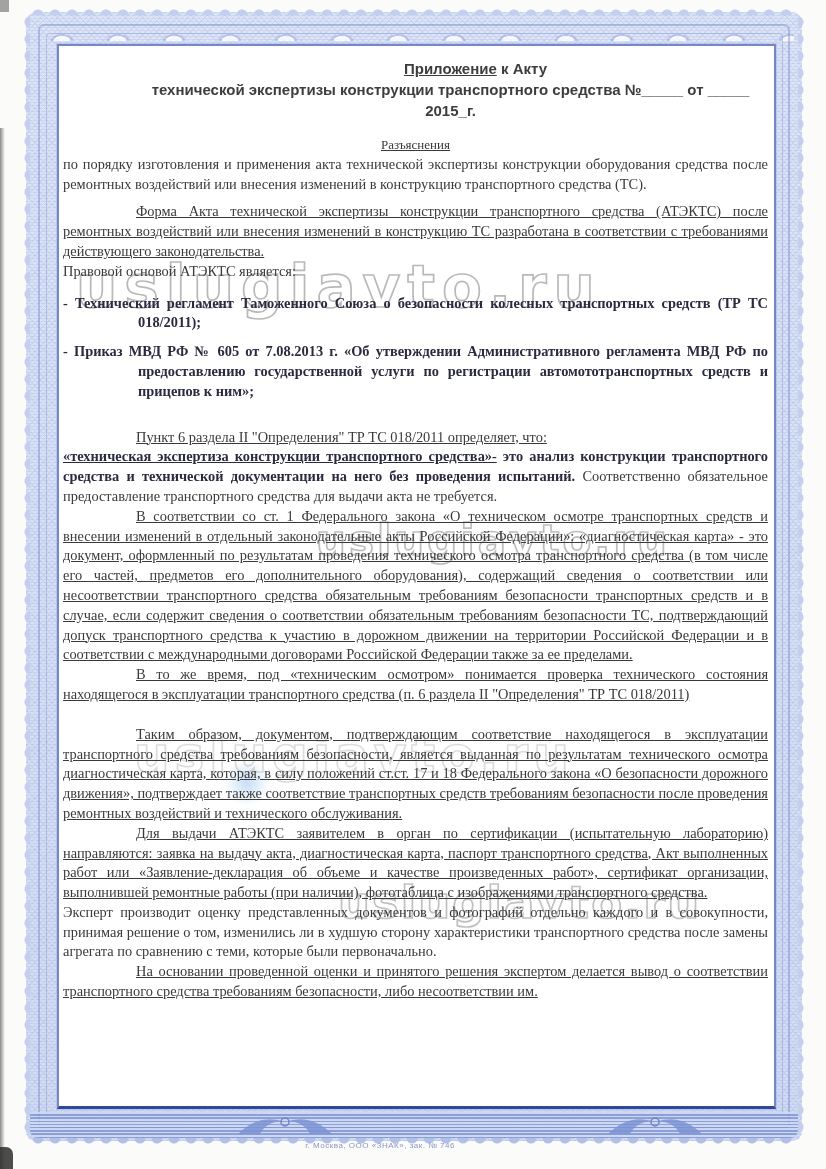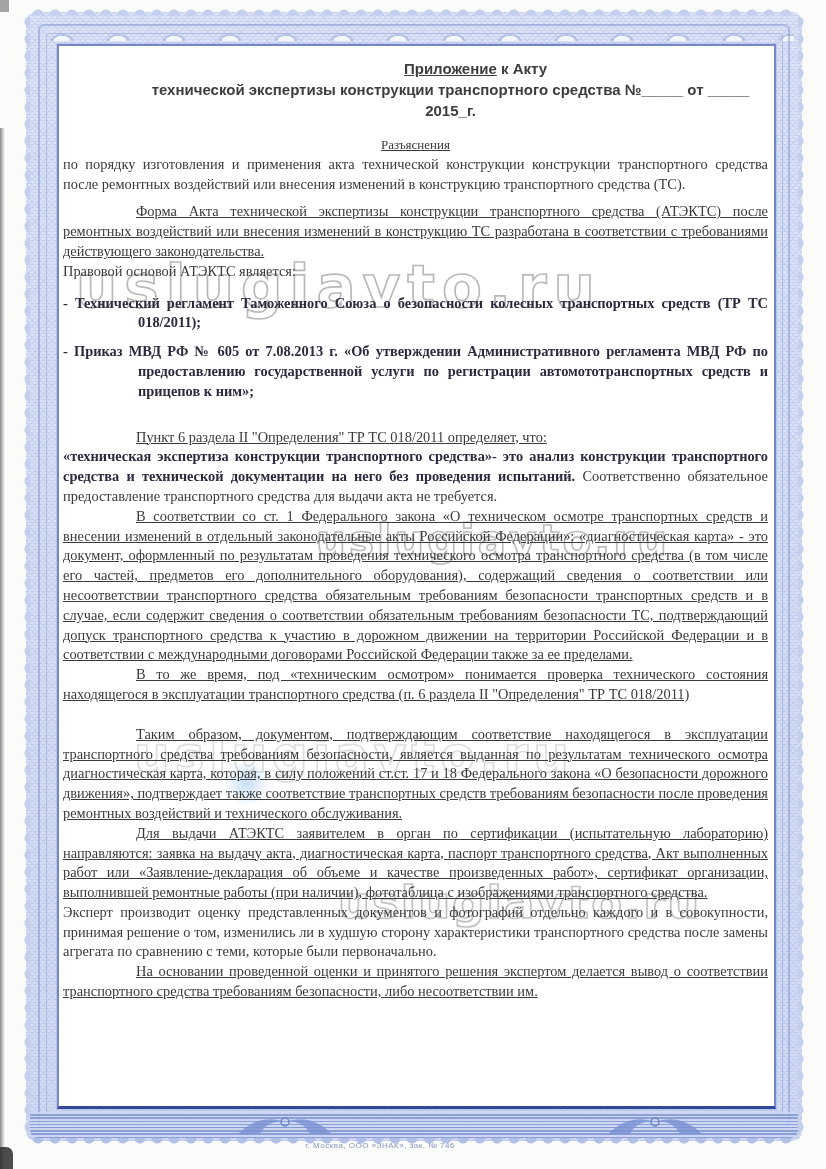--- a/index.html
+++ b/index.html
@@ -66,21 +66,21 @@
   .t1b{text-decoration:underline;}
   .sec-head{text-align:center;text-decoration:underline;font-size:13px;margin-top:14px;
     padding-left:0;color:#3a3a3a;}
   .para{margin:0;}
   .ind{text-indent:73px;text-decoration:underline;}
   .gap8{margin-top:8px;}
   .gap12{margin-top:12px;}
   .gap20{margin-top:20px;}
   .gap26{margin-top:26px;}
   .li{font-weight:bold;color:#2b2b40;padding-left:75px;text-indent:-75px;margin-top:9px;}
-  .def-term{font-weight:bold;color:#2b2b40;}
+  .def-term{font-weight:bold;text-decoration:underline;color:#2b2b40;}
   .def-meaning{font-weight:bold;color:#2b2b40;}
   .imprint{position:absolute;left:0;width:760px;top:1141px;text-align:center;z-index:4;
     font-family:"Liberation Sans",sans-serif;font-size:8px;color:#8b96c4;letter-spacing:.5px;}
 </style>
 </head>
 <body>
 
 <div class="page">
 
   <div class="scan-left"></div>
@@ -114,21 +114,21 @@
   <div class="wm wm4">uslugiavto.ru</div>
   <div class="smudge"></div>
 
   <div class="content">
 
     <div class="title title1"><span class="t1b">Приложение</span><span> к Акту</span></div>
     <div class="title title2">технической экспертизы конструкции транспортного средства №_____ от _____ 2015_г.</div>
 
     <div class="sec-head">Разъяснения</div>
 
-    <p class="para">по порядку изготовления и применения акта технической конструкции конструкции транспортного средства после ремонтных воздействий или внесения изменений в конструкцию транспортного средства (ТС).</p>
+    <p class="para">по порядку изготовления и применения акта технической экспертизы конструкции оборудования средства после ремонтных воздействий или внесения изменений в конструкцию транспортного средства (ТС).</p>
 
     <p class="para ind gap8">Форма Акта технической экспертизы конструкции транспортного средства (АТЭКТС) после ремонтных воздействий или внесения изменений в конструкцию ТС разработана в соответствии с требованиями действующего законодательства.</p>
     <p class="para">Правовой основой АТЭКТС является:</p>
 
     <div class="gap12">
       <p class="para li">- Технический регламент Таможенного Союза о безопасности колесных транспортных средств (ТР ТС 018/2011);</p>
       <p class="para li">- Приказ МВД РФ № 605 от 7.08.2013 г. «Об утверждении Административного регламента МВД РФ по предоставлению государственной услуги по регистрации автомототранспортных средств и прицепов к ним»;</p>
     </div>
 
     <p class="para ind gap26">Пункт 6 раздела II "Определения" ТР ТС 018/2011   определяет, что:</p>

